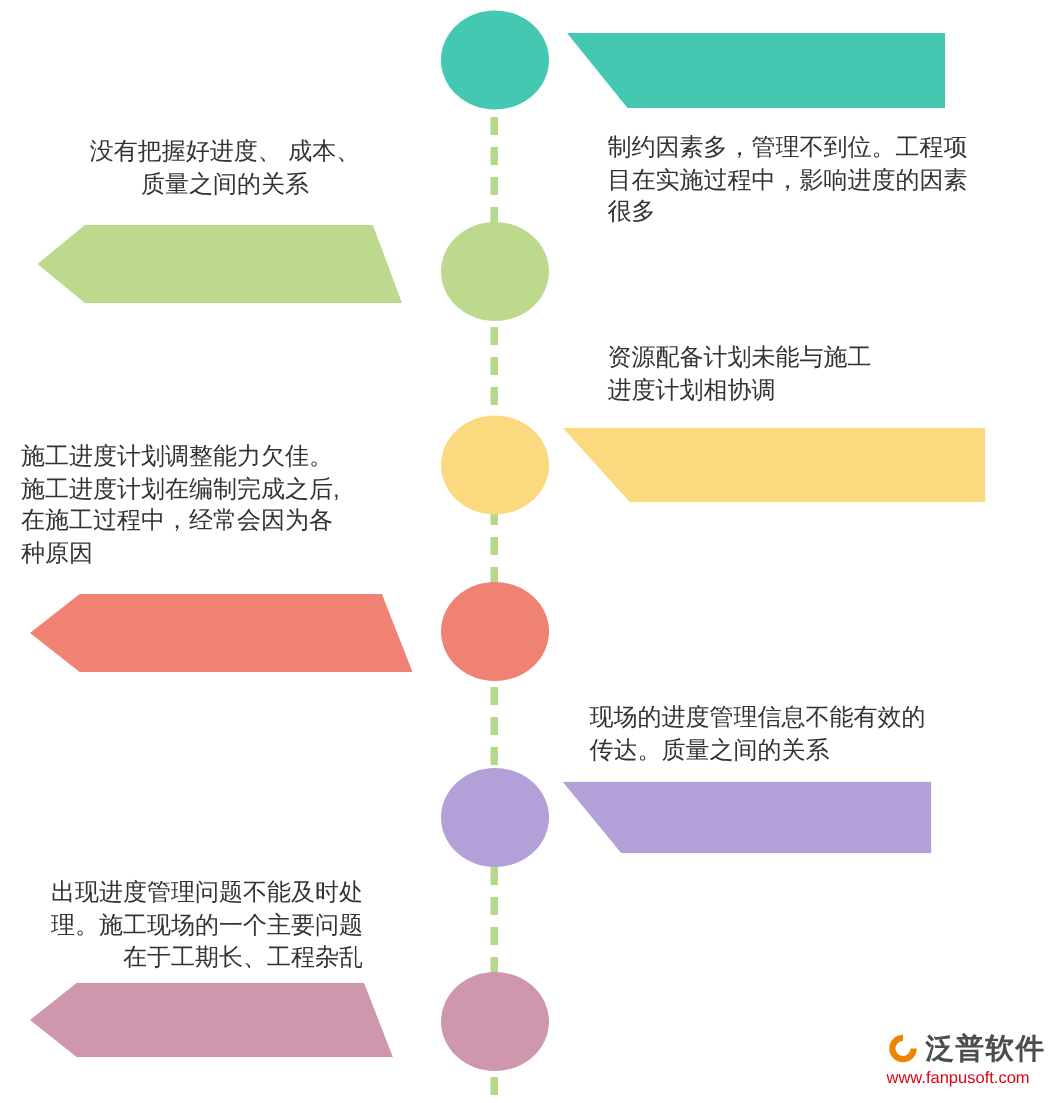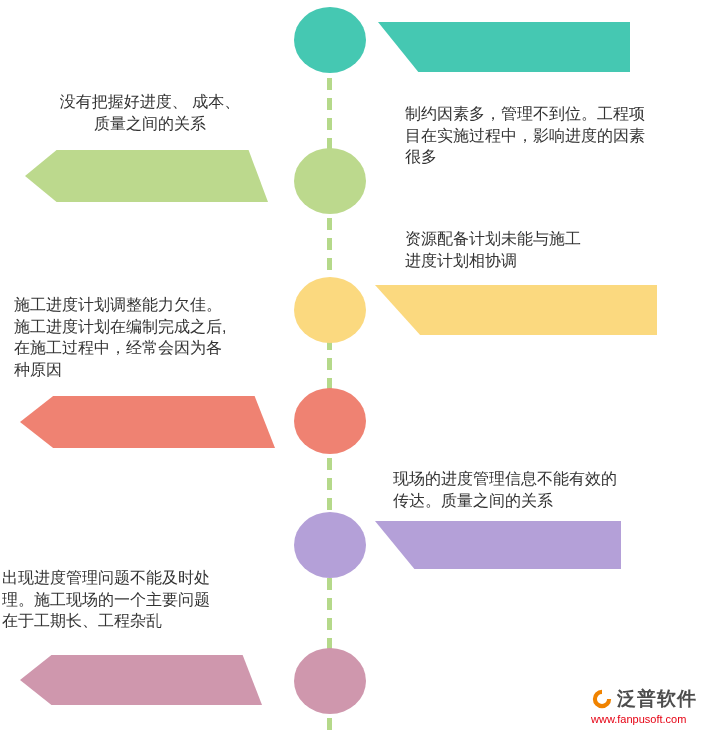--- a/index.html
+++ b/index.html
@@ -52,25 +52,25 @@
 
   
   .note {
     position: absolute;
     font-size: 16px;
     line-height: 21.5px;
     white-space: pre-line;
     color: #333333;
   }
   .t1 { left: 40px;  top: 91px;  width: 220px; text-align: center; }
-  .t2 { left: 405px; top: 105px;  width: 272px; font-family: Liberation Mono, monospace; }
+  .t2 { left: 405px; top: 88px;  width: 272px; }
   .t3 { left: 405px; top: 228px; width: 240px; }
   .t4 { left: 14px;  top: 294px; width: 242px; }
   .t5 { left: 393px; top: 468px; width: 286px; }
-  .t6 { left: 2px;   top: 567px; width: 240px; }
+  .t6 { left: 2px;   top: 585px; width: 240px; text-align: right; }
 
   
   .logo { position: absolute; right: 8px; bottom: 10px; }
   .logo-row { display: flex; align-items: center; gap: 4px; justify-content: flex-end; }
   .logo-icon { display: inline-flex; width: 22px; height: 22px; }
   .logo-name {
     font-size: 19px;
     font-weight: bold;
     color: #4d4d4d;
     letter-spacing: 1px;

